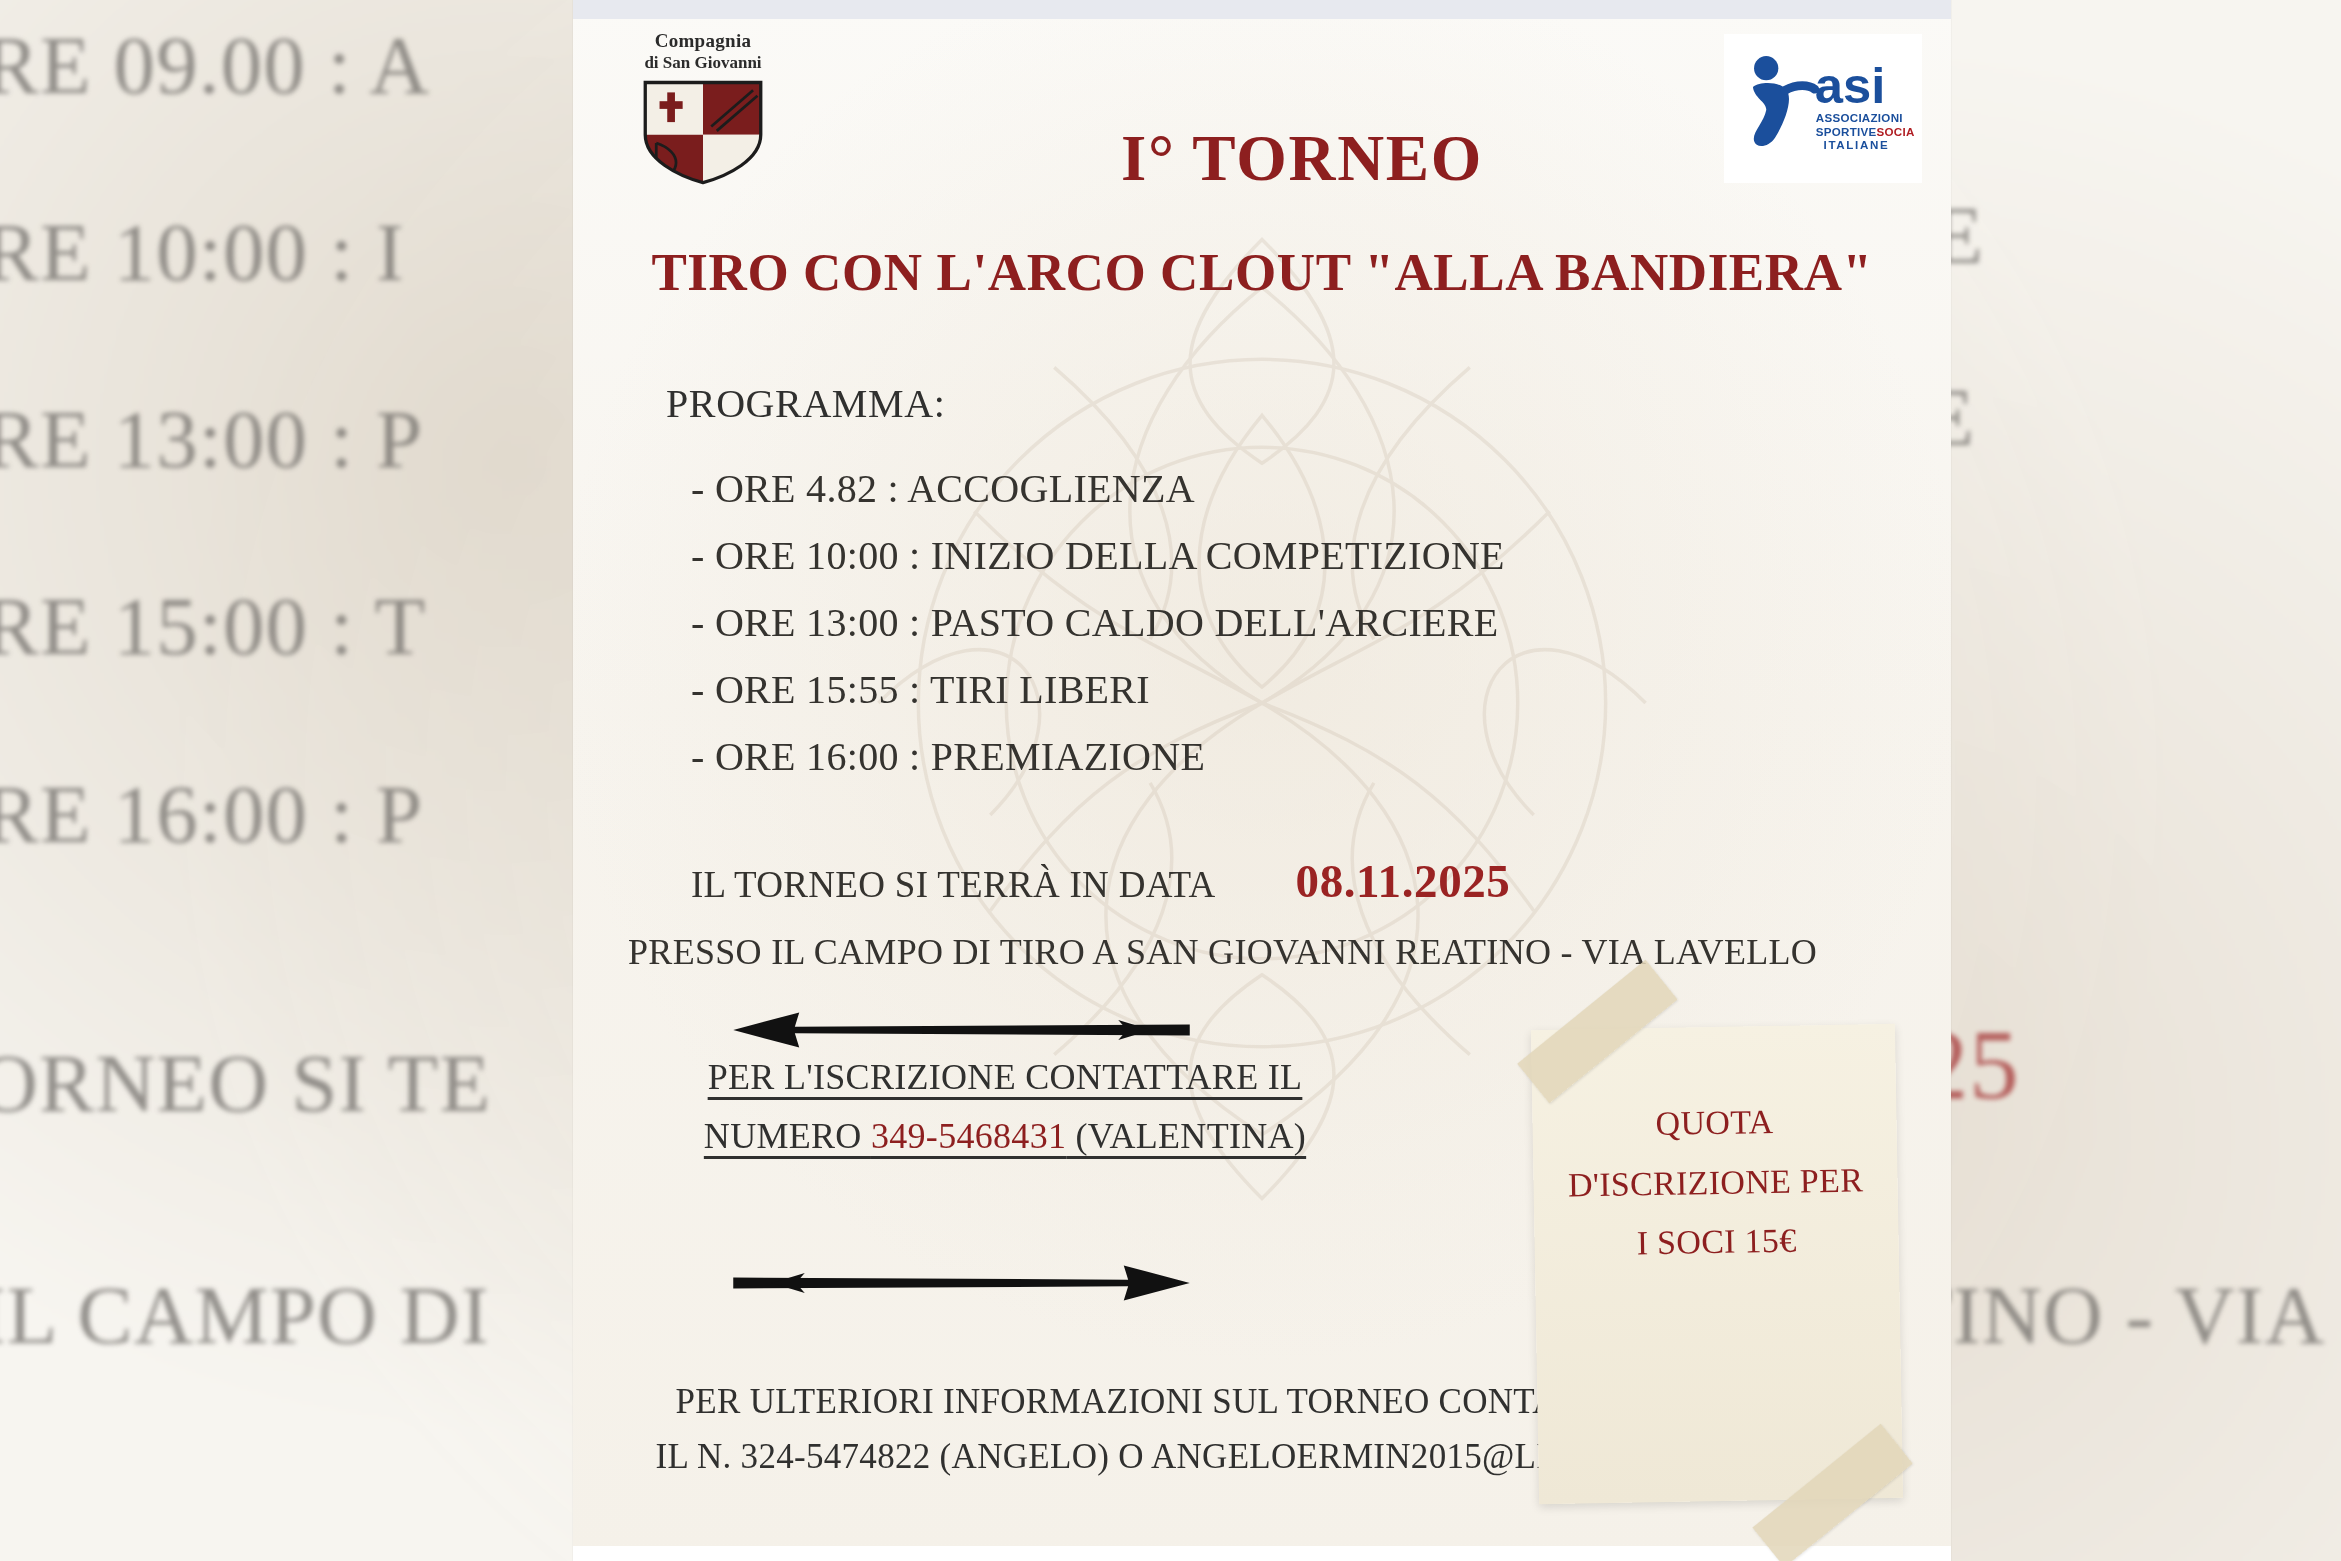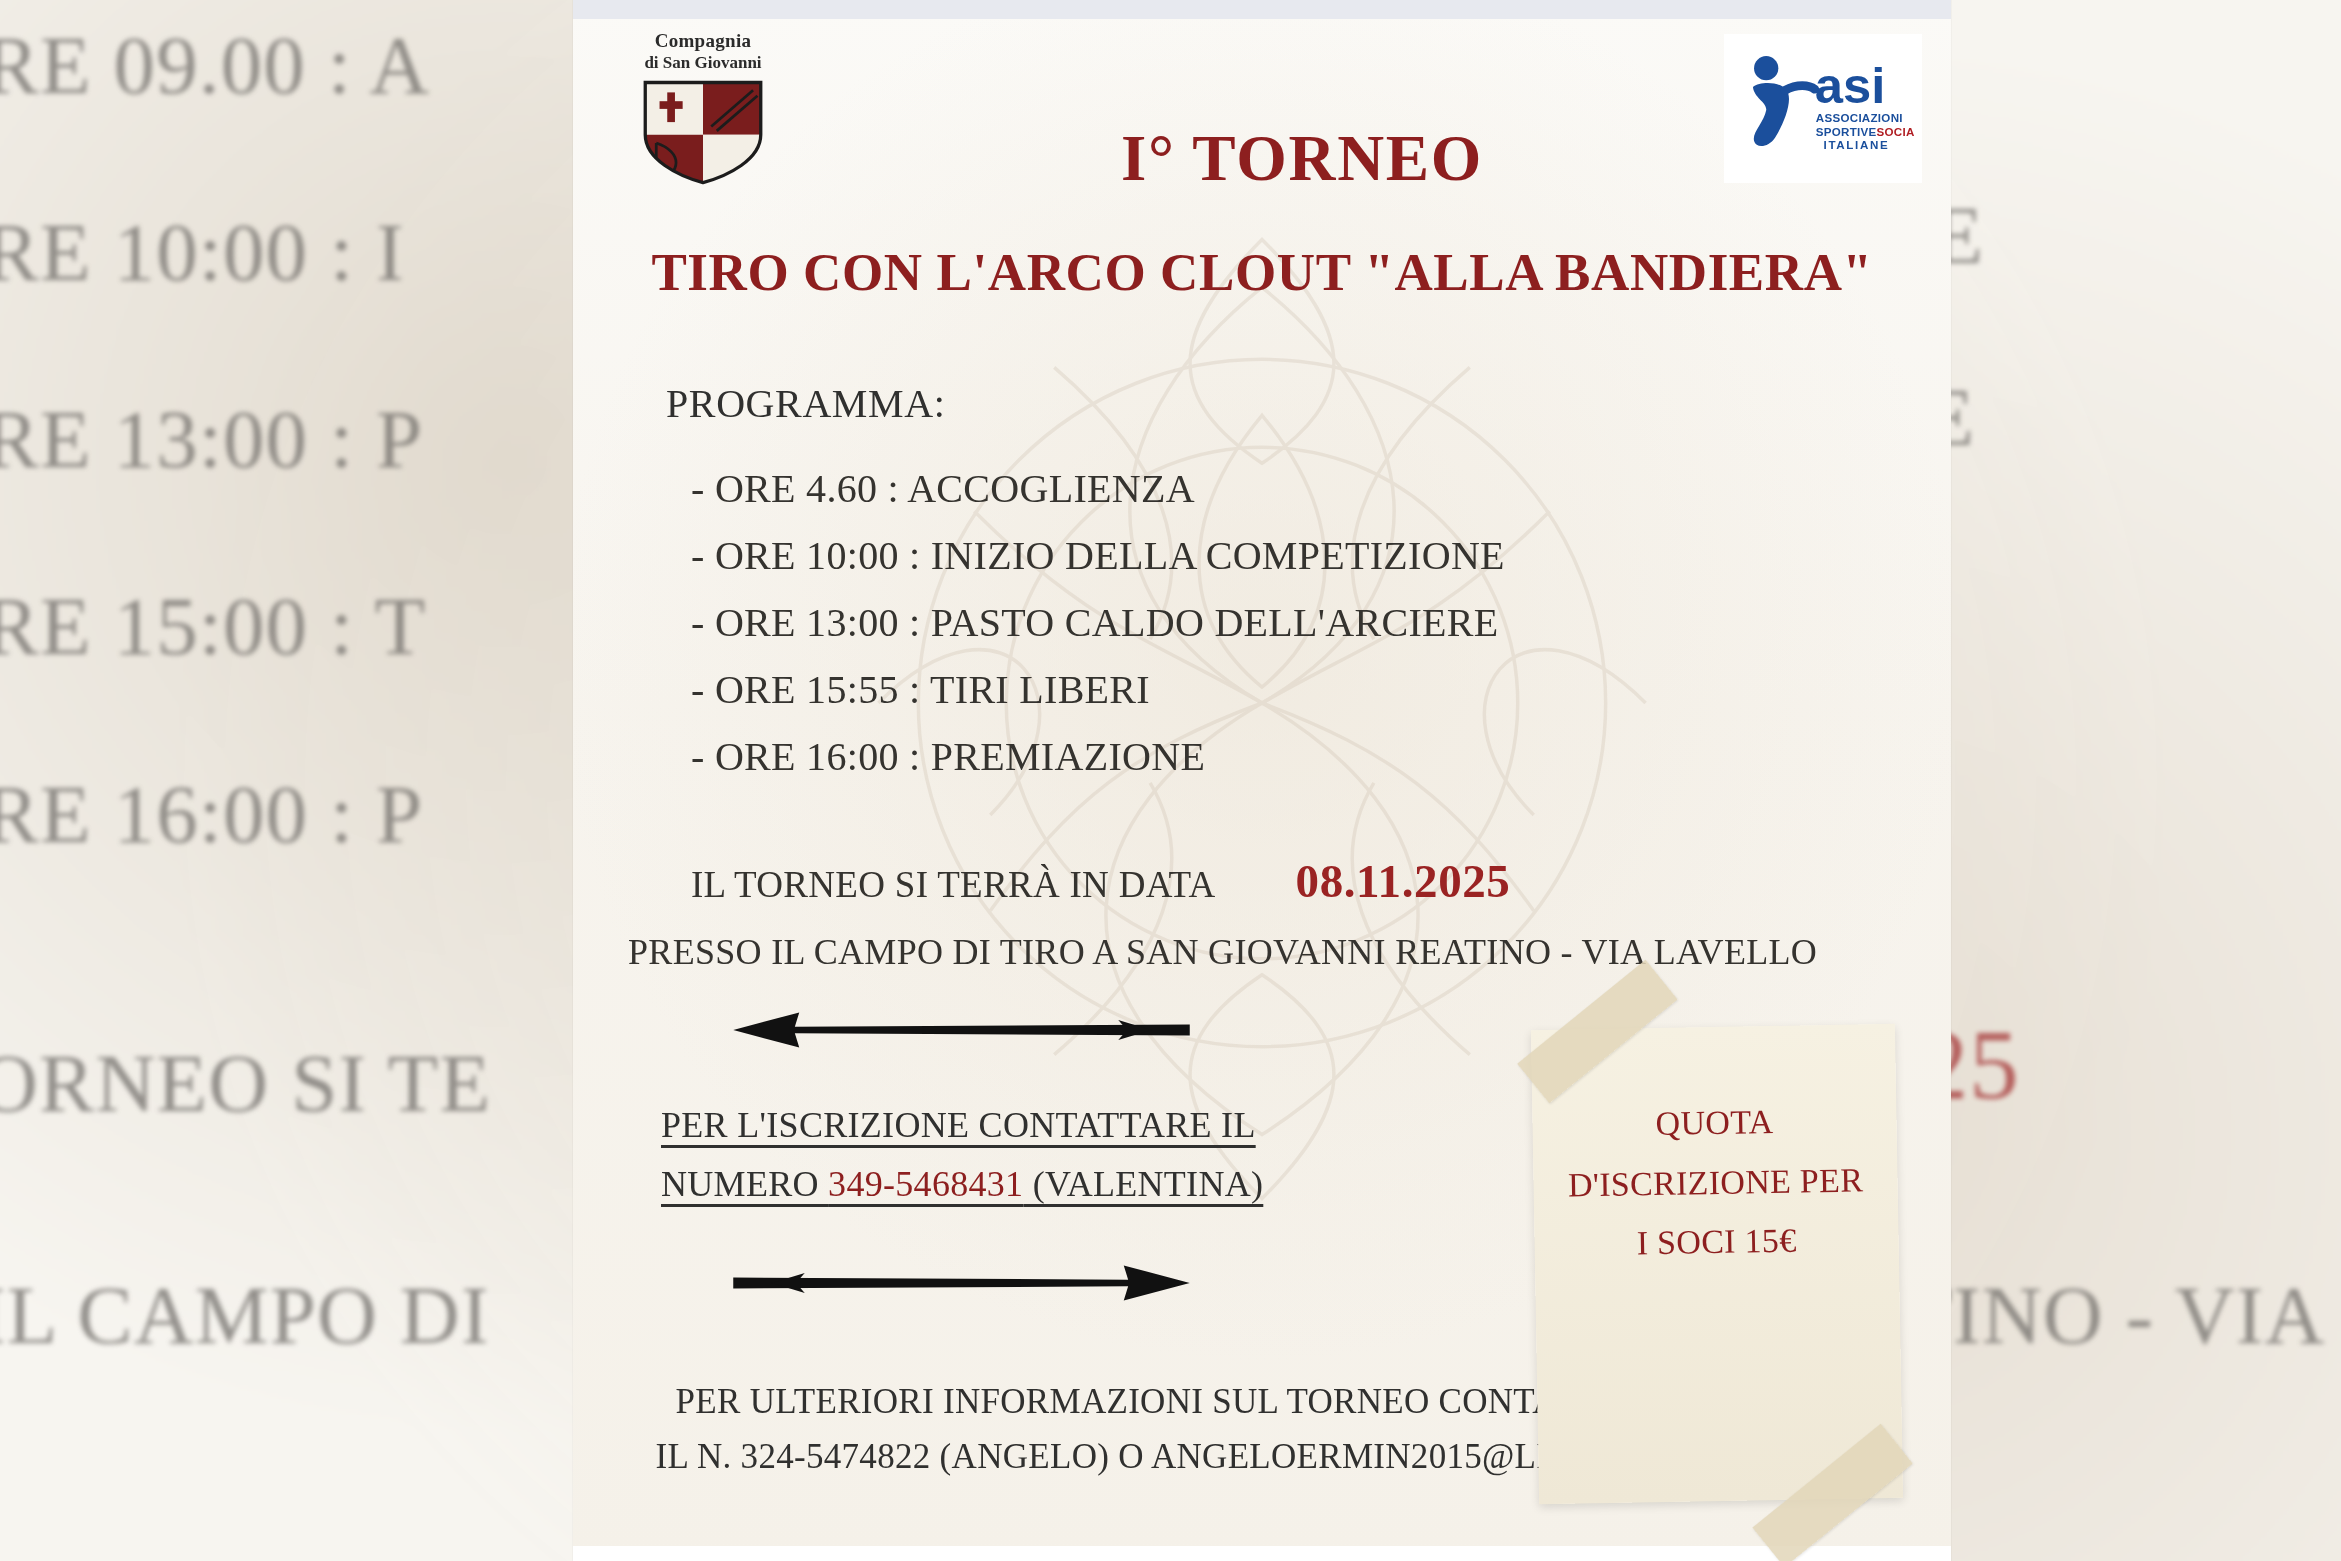--- a/index.html
+++ b/index.html
@@ -221,22 +221,23 @@
     left: 160px;
     top: 1261px;
     width: 457px;
     height: 44px;
   }
 
   
   .contact-block {
     position: absolute;
     left: 88px;
-    top: 1104px;
+    top: 1056px;
     width: 688px;
+    text-align: center;
   }
   .contact-block .l {
     font-family: "Liberation Serif", serif;
     font-size: 36px;
     color: #30302f;
     letter-spacing: 0.3px;
     text-decoration: underline;
     text-underline-offset: 7.7px;
     white-space: nowrap;
     margin-bottom: 16.5px;
@@ -390,21 +391,21 @@
       <text x="166" y="188" font-family="Liberation Sans, sans-serif" font-size="21" font-weight="bold" fill="#1b4f9c" letter-spacing="3">ITALIANE</text>
     </svg>
   </div>
 
   <div class="title-main">I° TORNEO</div>
   <div class="title-sub">TIRO CON L'ARCO CLOUT "ALLA BANDIERA"</div>
 
   <div class="programma-head">PROGRAMMA:</div>
 
   <div class="schedule">
-    <div class="row">- ORE 4.60 : ACCOGLIENZA</div>
+    <div class="row">- ORE 4.82 : ACCOGLIENZA</div>
     <div class="row">- ORE 10:00 : INIZIO DELLA COMPETIZIONE</div>
     <div class="row">- ORE 13:00 : PASTO CALDO DELL'ARCIERE</div>
     <div class="row">- ORE 15:55 : TIRI LIBERI</div>
     <div class="row">- ORE 16:00 : PREMIAZIONE</div>
   </div>
 
   <div class="date-line">
     <span class="lbl">IL TORNEO SI TERRÀ IN DATA</span>
     <span class="date-val">08.11.2025</span>
   </div>

